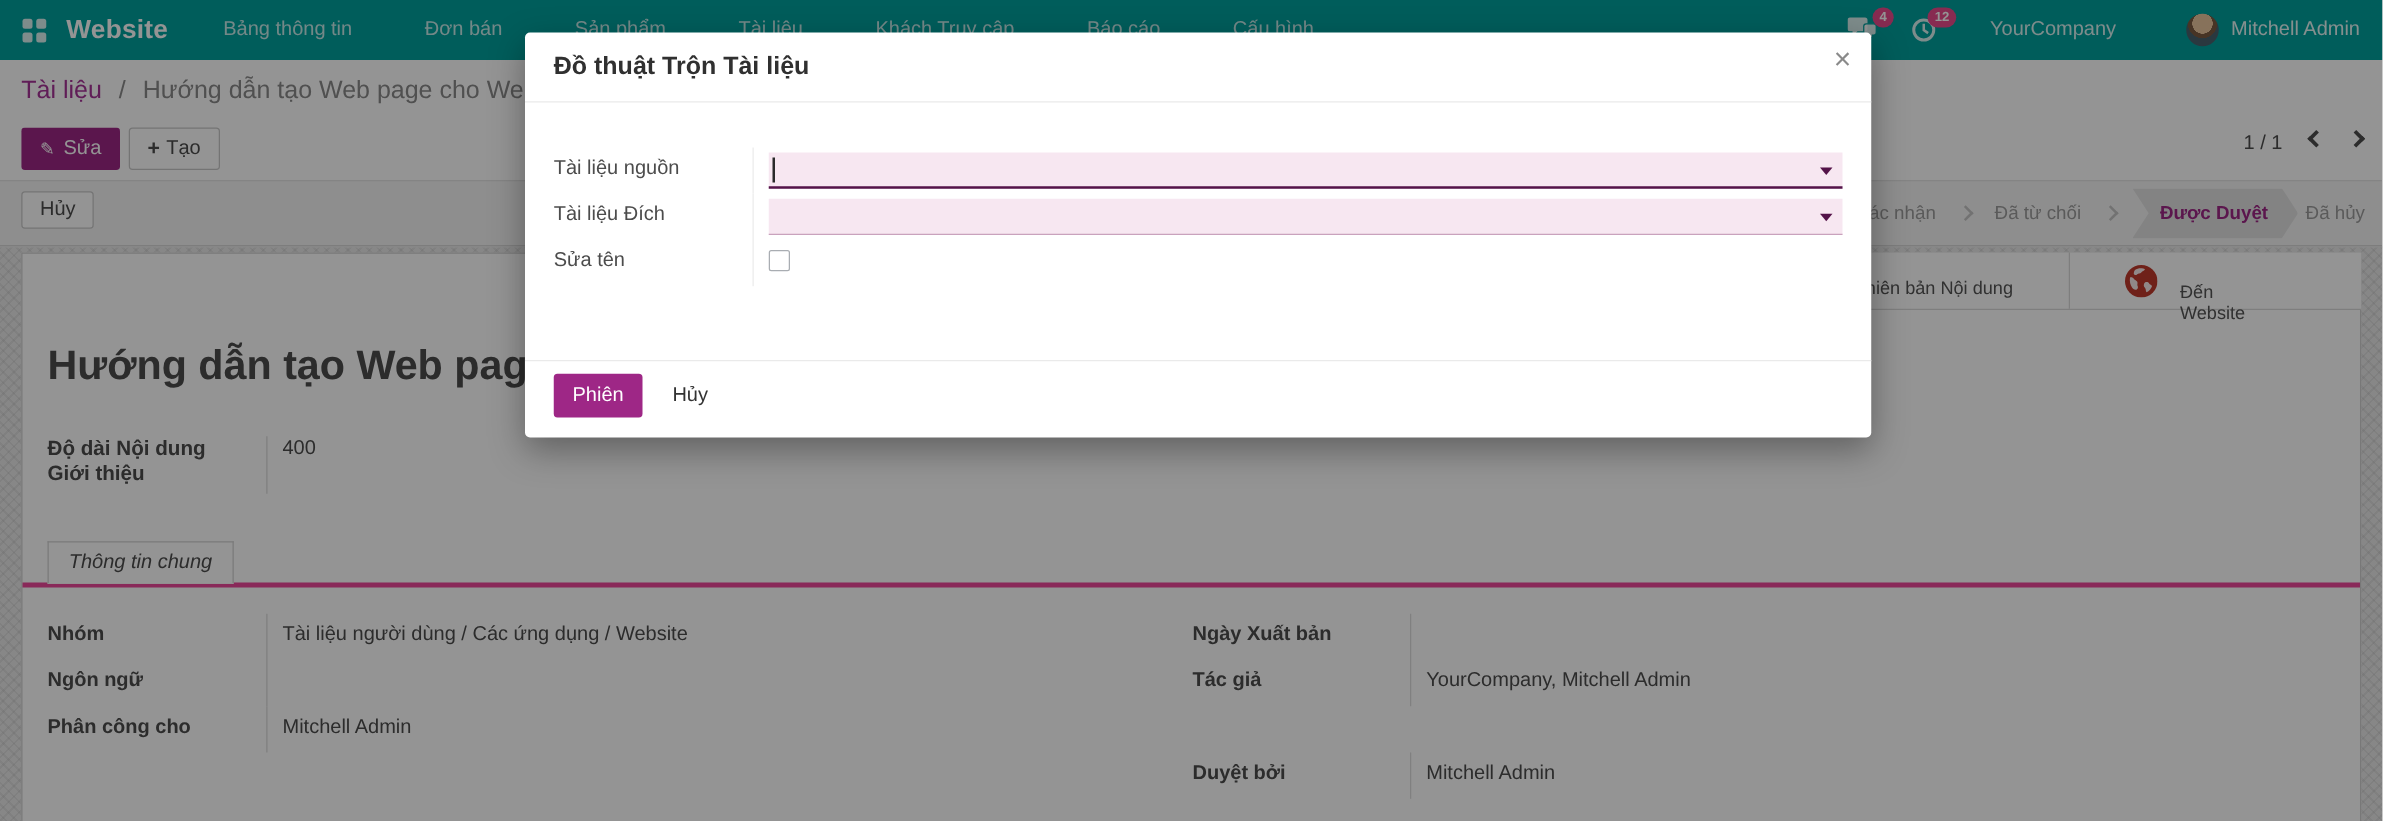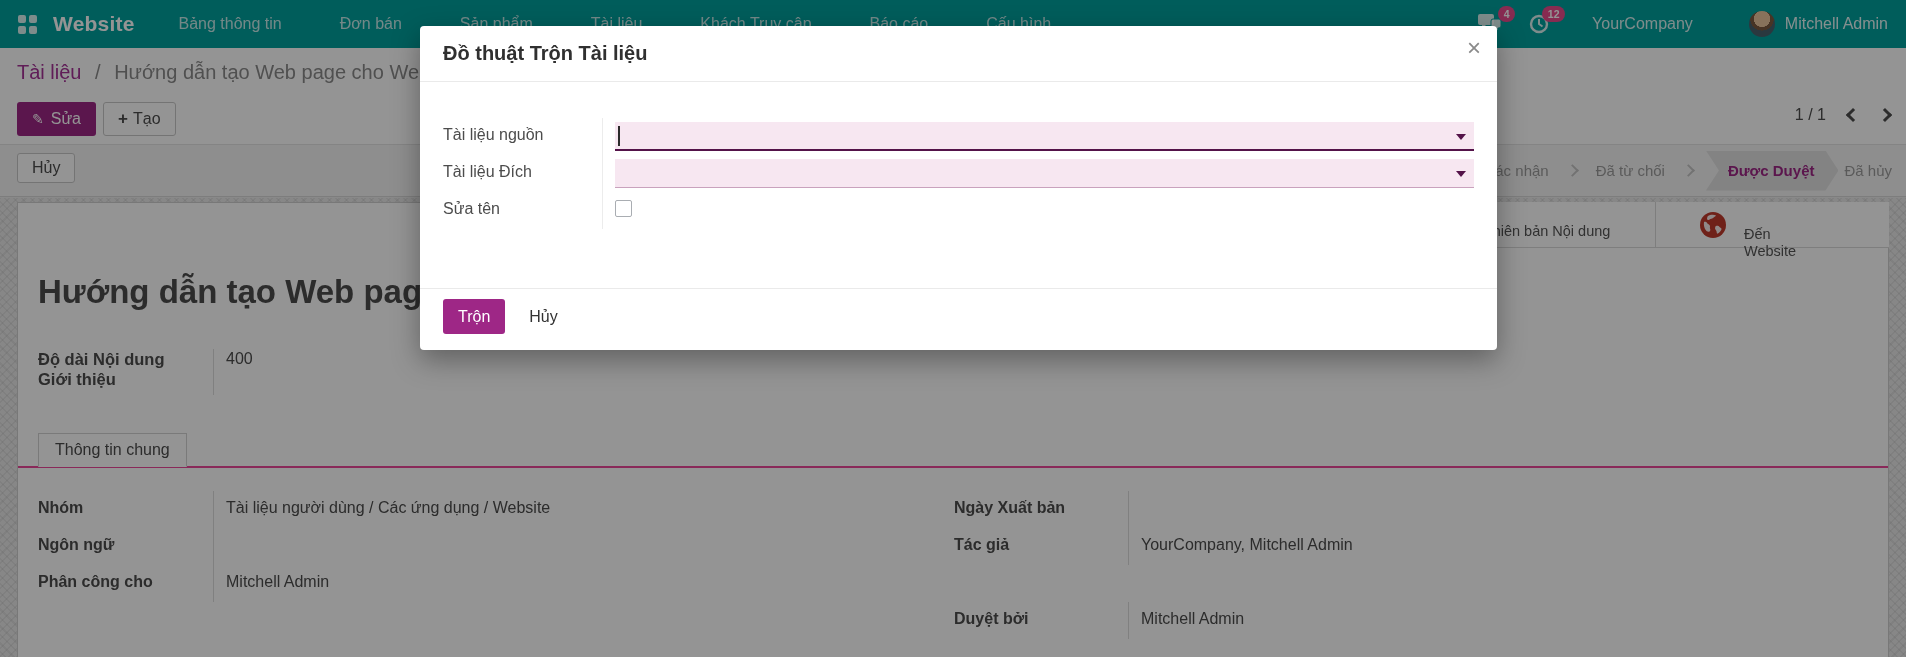--- a/index.html
+++ b/index.html
@@ -30,21 +30,21 @@
   .bc-link { color:#A53397; cursor:pointer; }
   .bc-sep { color:#8a8a8a; margin:0 8px; }
   .bc-current { color:#8a8a8a; }
   .btn-row { position:absolute; left:17px; top:54px; display:flex; gap:7px; }
   .btn { display:inline-flex; align-items:center; font-size:16px; border-radius:3px; padding:6px 14px;
          cursor:pointer; line-height:20px; border:1px solid transparent; }
   .btn-primary { background:#9E2786; color:#fff; }
   .btn-default { background:#fff; color:#4c4c4c; border-color:#c9c9c9; }
   .pencil-icon { font-size:14px; margin-right:7px; }
   .plus-icon { font-weight:700; font-size:17px; margin-right:5px; }
-  .pager { position:absolute; right:16px; top:58px; display:flex; align-items:center; gap:22px; }
+  .pager { position:absolute; right:16px; top:58px; display:flex; gap:22px; }
   .pager-value { font-size:16px; color:#4c4c4c; }
   .chev { width:10px; height:10px; border-top:3px solid #4c4c4c; border-left:3px solid #4c4c4c; cursor:pointer; }
   .chev.left { transform:rotate(-45deg); }
   .chev.right { transform:rotate(135deg); }
 
   
   .statusbar { position:absolute; left:0; top:144px; width:1906px; height:53px; background:#f5f5f5;
                border-top:1px solid #e3e3e3; border-bottom:1px solid #d8d8d8; }
   .btn-cancel { position:absolute; left:17px; top:8px; background:#fff; border:1px solid #c9c9c9; border-radius:3px;
                 color:#4c4c4c; font-size:16px; padding:5px 14px; cursor:pointer; }
@@ -68,21 +68,21 @@
   .stat-value { font-size:14px; font-weight:700; color:#B02545; line-height:16px; }
   .stat-label { font-size:14.5px; color:#555; line-height:17px; white-space:nowrap; }
   .globe-btn { width:234px; height:45px; display:flex; align-items:center; border-left:1px solid #d9d9d9; cursor:pointer; }
   .globe-icon { width:26px; height:26px; margin-left:44px; flex:none; }
   .globe-text { margin-left:18px; font-size:14.5px; color:#555; line-height:17px;margin-top:36px; }
   .doc-title { position:absolute; left:20px; top:70px; font-size:33px; font-weight:700; color:#4c4c4c; white-space:nowrap; }
   .intro-row { position:absolute; left:20px; top:146px; display:flex; width:850px; }
   .cell-label { width:176px; border-right:1px solid #dcdcdc; font-weight:700; font-size:16.5px; color:#4c4c4c;
                 line-height:20px; padding:0 14px 6px 0; }
   .cell-value { padding-left:12px; font-size:16px; color:#4c4c4c; line-height:20px; }
-  .notebook { position:absolute; left:0; right:0; top:230px; padding-left:20px; border-bottom:2px solid #ec4899; }
+  .notebook { position:absolute; left:0; right:0; top:230px; padding-left:20px; border-bottom:4px solid #ec4899;font-style:italic; }
   .tab { display:inline-block; background:#fff; border:1px solid #d2d2d2; border-bottom:1px solid #fff;
          margin-bottom:-1px; padding:7px 16px; font-size:16px; color:#4c4c4c; cursor:pointer; }
   .group { position:absolute; top:288px; }
   .group.left { left:20px; width:860px; }
   .group.right { left:936px; width:920px; }
   .frow { display:flex; min-height:37px; }
   .frow .flabel { width:176px; border-right:1px solid #dcdcdc; font-weight:700; font-size:16px; color:#4c4c4c;
                   padding-top:8px; }
   .group.right .flabel { width:175px; }
   .frow .fvalue { padding:8px 0 0 12px; font-size:16px; color:#4c4c4c; }
@@ -286,18 +286,18 @@
         </div>
       </div>
       <div class="mrow">
         <div class="mlabel">Sửa tên</div>
         <div class="mfield" style="padding-left:0;">
           <div class="checkbox"></div>
         </div>
       </div>
     </div>
     <div class="modal-footer">
-      <button class="btn-merge">Trộn</button>
+      <button class="btn-merge">Phiên</button>
       <button class="btn-link">Hủy</button>
     </div>
   </div>
 
 </div>
 
 </body></html>

